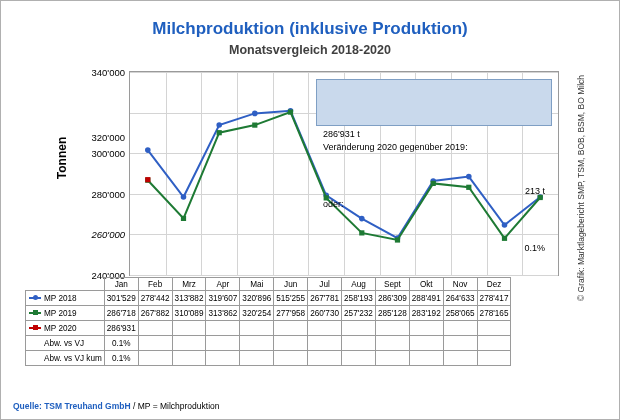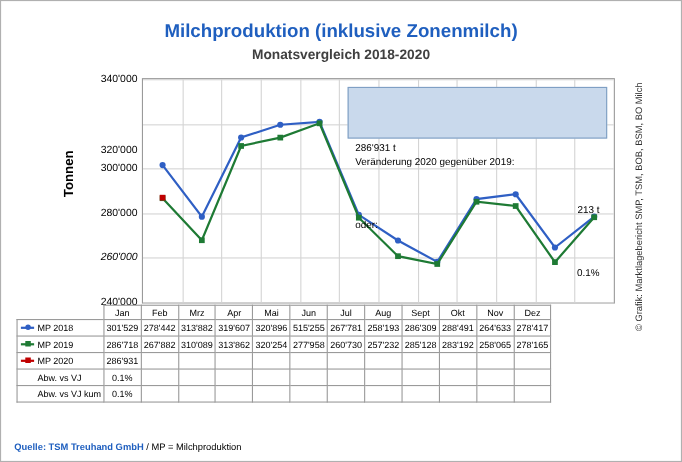--- a/index.html
+++ b/index.html
@@ -91,21 +91,21 @@
     box-sizing:border-box;
     font-size:9px;
     color:#000;
     padding:4px 6px 0 6px;
   }
   .callout .row { display:flex; justify-content:space-between; line-height:13px; }
   .callout .row .lbl { text-align:left; }
   .callout .row .val { text-align:right; font-weight:normal;margin-top:44px; }
   #table {
     position:absolute;
-    left:14px; top:276px;
+    left:24px; top:276px;
     width:476px;
     border-collapse:collapse;
     font-size:8.2px;
     color:#000;
   }
   #table td, #table th {
     border:1px solid #9a9a9a;
     height:14px;
     padding:0 2px;
     text-align:center;
@@ -138,21 +138,21 @@
     color:#1f5fbf;
   }
   .source .plain { color:#000; font-weight:normal; }
   svg.series { position:absolute; left:0; top:0; overflow:visible; }
 </style>
 </head>
 <body>
 
 <div id="frame">
 
-  <div class="title">Milchproduktion (inklusive Zonenmilch)</div>
+  <div class="title">Milchproduktion (inklusive Produktion)</div>
   <div class="subtitle">Monatsvergleich 2018-2020</div>
 
   <div class="ylabel">Tonnen</div>
   <div class="rightnote">© Grafik: Marktlagebericht SMP, TSM, BOB, BSM, BO Milch</div>
 
   <div id="plot">
     <div id="grid-layer">
         <div class="gridline" style="top: 0px;"></div>
         <div class="gridline" style="top: 40.6px;"></div>
         <div class="gridline" style="top: 81.2px;"></div>

